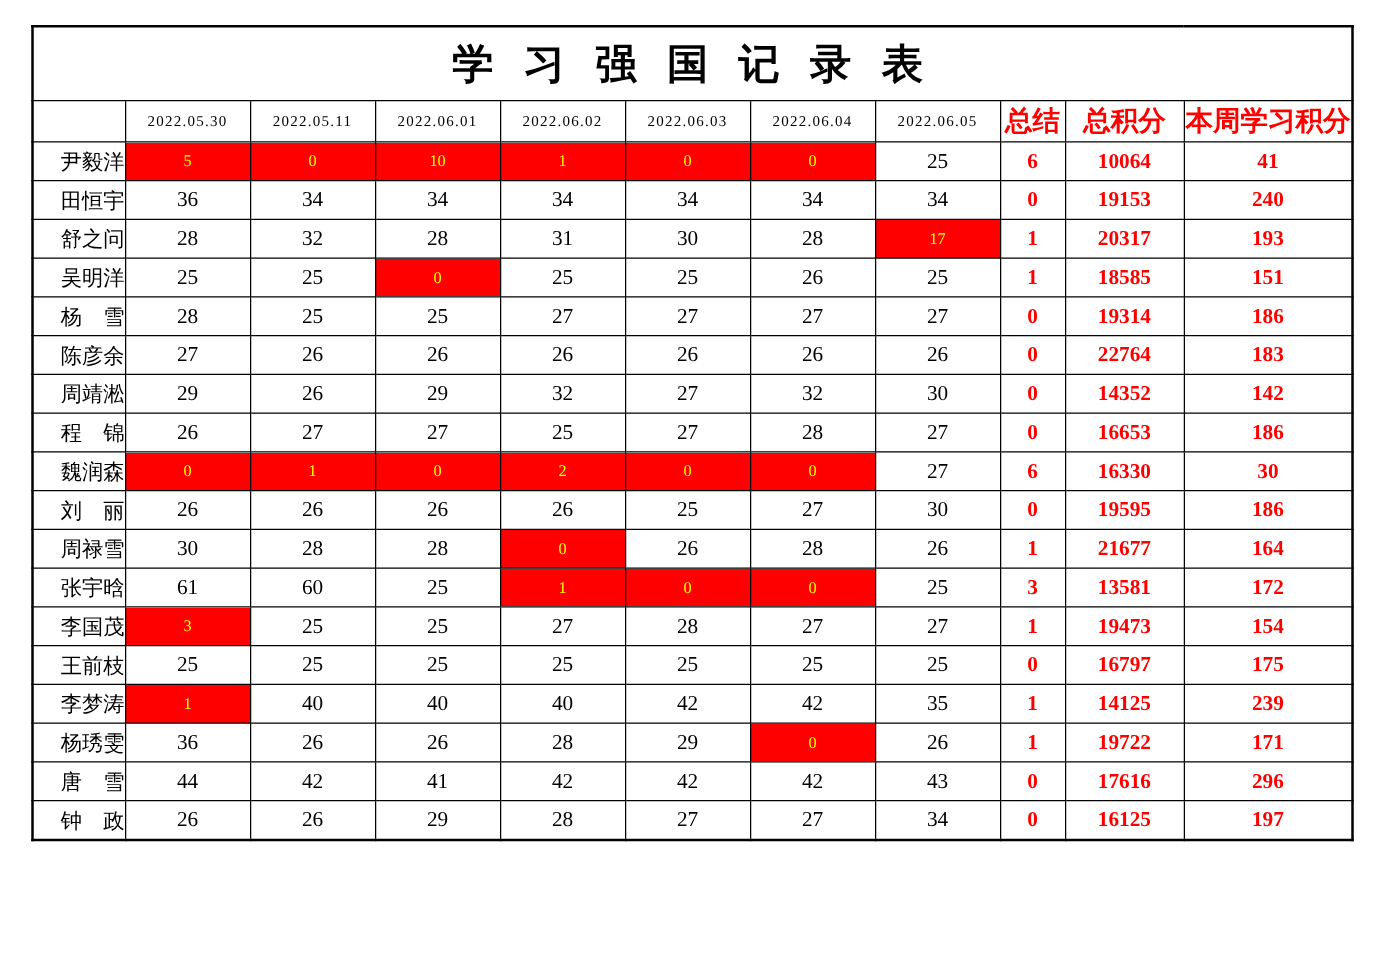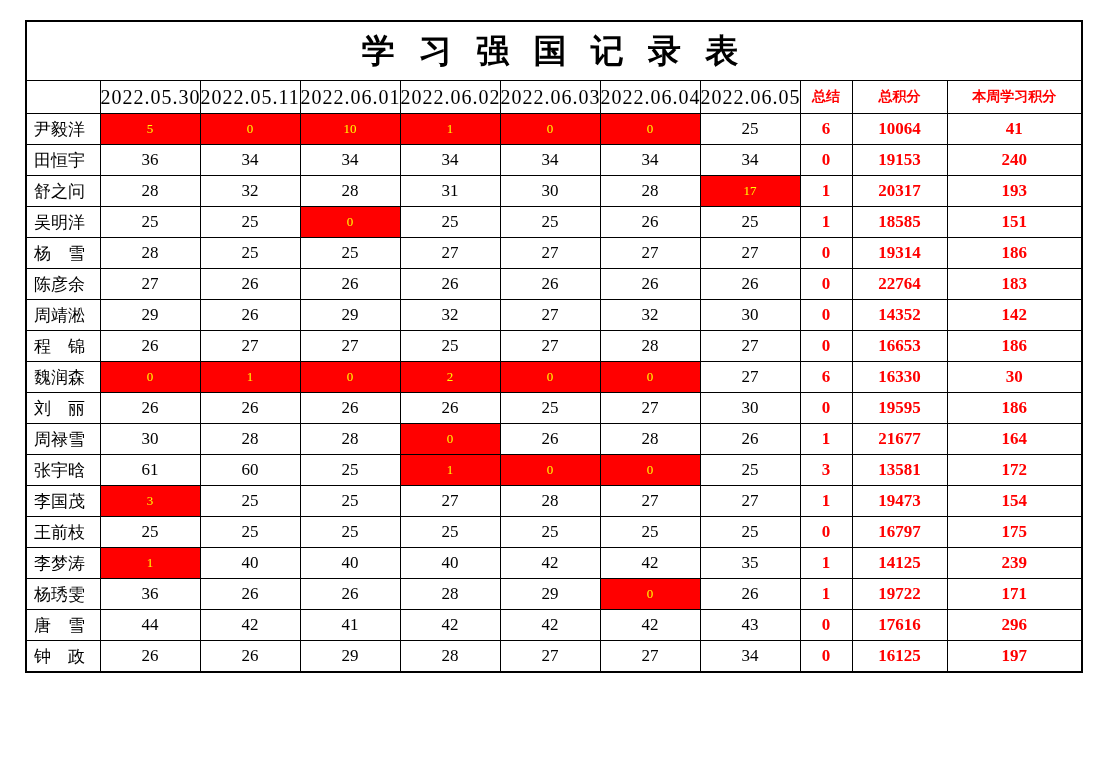--- a/index.html
+++ b/index.html
@@ -19,26 +19,26 @@
   .record-table th,.record-table td{
     border:1px solid var(--grid);
     text-align:center;vertical-align:middle;
     padding:0;overflow:hidden;white-space:nowrap;
     color:#000000;
   }
   .title-cell{
     height:58px;font-size:33px;font-weight:bold;
     letter-spacing:8px;color:#000000;
   }
-  .header-row th{height:32px;font-weight:normal;font-size:20px;letter-spacing:1px;}
+  .header-row th{height:32px;font-weight:normal;font-size:12px;letter-spacing:1px;}
   .header-row th.accent-head{
-    color:var(--accent);font-weight:bold;font-size:14px;letter-spacing:0;
+    color:var(--accent);font-weight:bold;font-size:22px;letter-spacing:0;
   }
   tbody td{height:30px;font-size:17px;}
-  tbody td.name-cell{text-align:left;padding-left:7px;font-size:17px;margin-left:10px;}
+  tbody td.name-cell{text-align:right;padding-left:7px;font-size:17px;margin-left:10px;}
   tbody td.hl{background:var(--hl-bg);color:var(--hl-text);font-size:13px;}
   tbody td.accent-cell{color:var(--accent);font-weight:bold;font-size:17px;}
 </style>
 </head>
 <body>
 
 <div class="page">
   <table class="record-table">
     <colgroup>
       <col style="width:74px">

